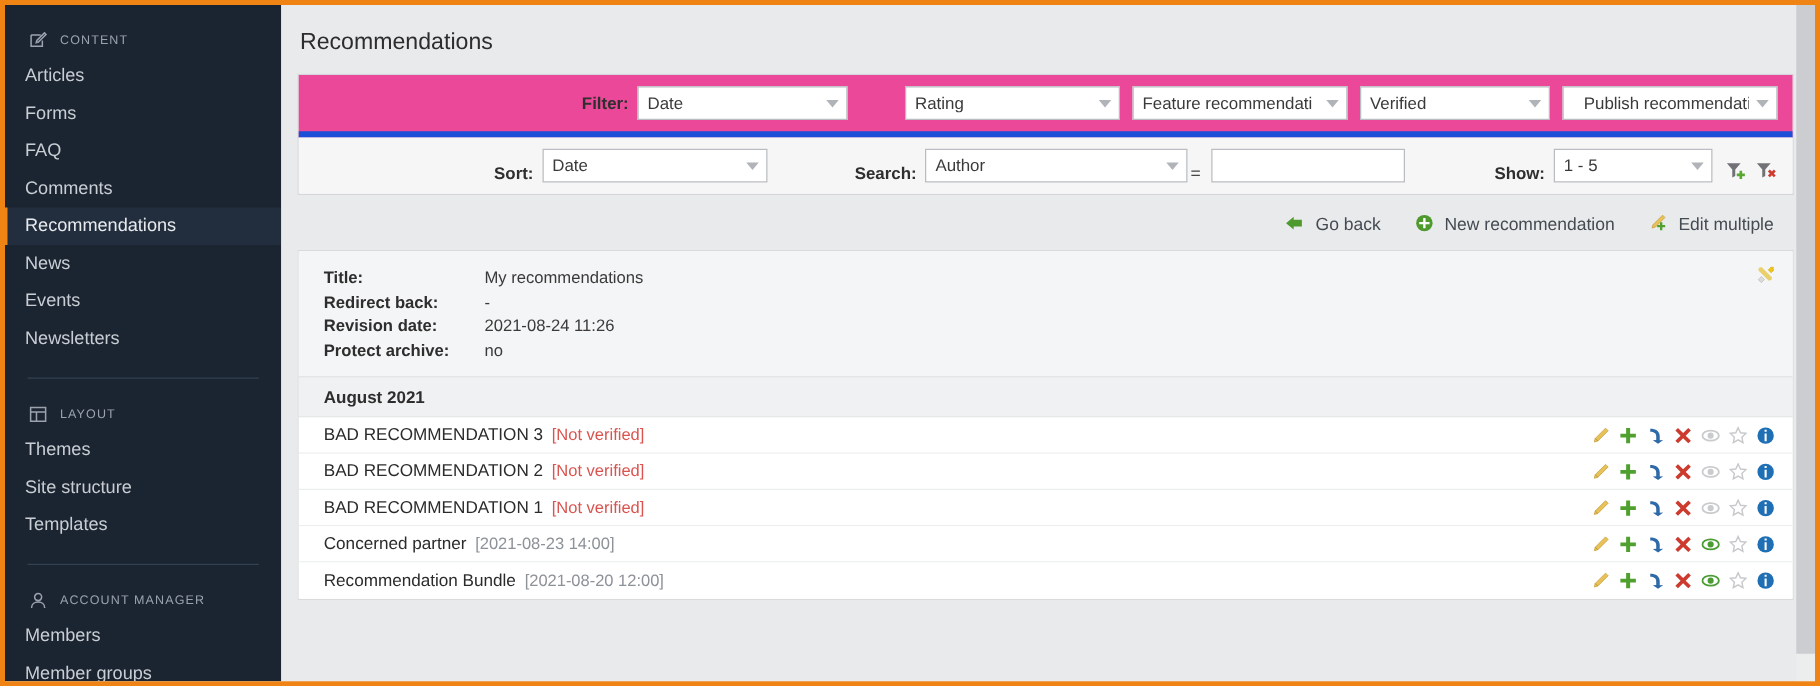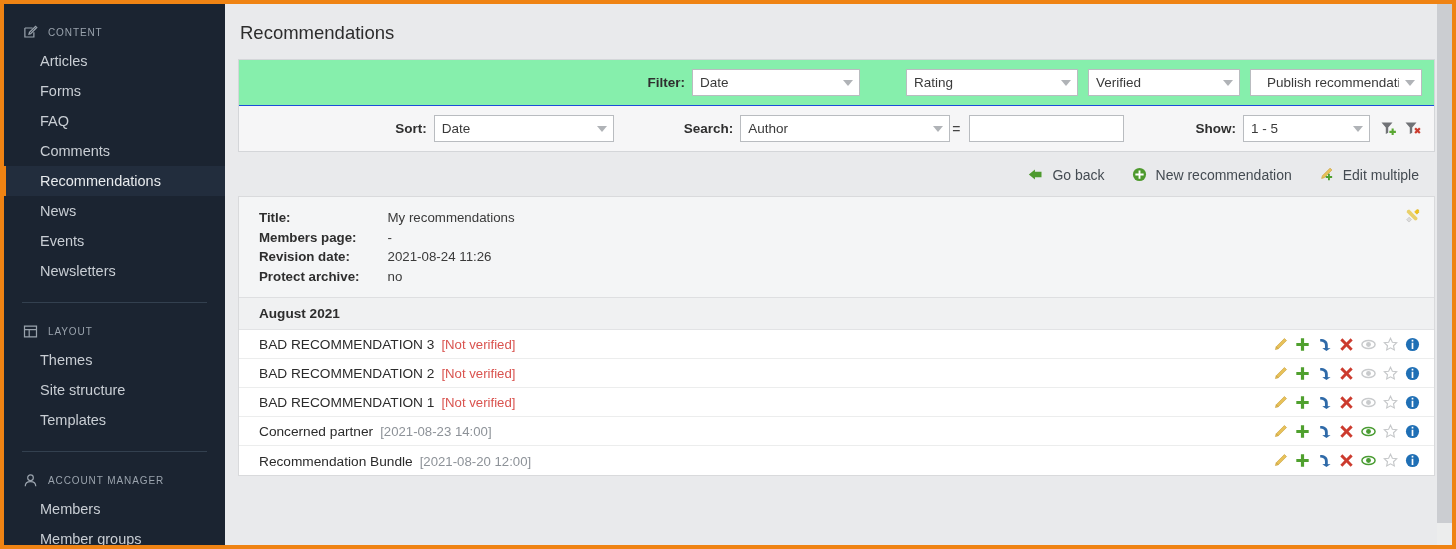--- a/index.html
+++ b/index.html
@@ -31,21 +31,21 @@
     text-transform: uppercase;
   }
   .nav-section-head .sec-ico {
     width: 16px; height: 16px; margin-right: 10px;
     display: inline-flex; align-items: center; justify-content: center;
     color: #9aa3ad; flex: 0 0 16px;
   }
   .nav-section-head .sec-ico svg { display: block; }
   .nav-item {
     display: block; position: relative;
-    padding: 6px 0 6px 36px;
+    padding: 6px 0 6px 16px;
     color: #c9ced4; font-size: 14.5px; line-height: 18px;
     cursor: pointer; white-space: nowrap;
   }
   .nav-item.active {
     background: #222d3d;
     color: #e8ebee;
   }
   .nav-item.active::before {
     content: ""; position: absolute; left: -4px; top: 0; bottom: 0;
     width: 6px; background: #ef8313;
@@ -65,22 +65,22 @@
   }
   #page-title {
     font-size: 18.5px; color: #2d2d2d; font-weight: 400;
     padding: 18px 0 15px 2px;
   }
   #filter-block { border: 1px solid #d4d6d9; background: #f6f6f7; }
   .filter-row {
     display: flex; align-items: center; justify-content: flex-end;
     padding: 9px 12px; gap: 0;
   }
-  .filter-row.r1 { border-bottom: 1px solid #1d4ed8; background: #86efac; }
-  .filter-row.r2 { background: #f6f6f7; }
+  .filter-row.r1 { border-bottom: 5px solid #1d4ed8; background: #ec4899; }
+  .filter-row.r2 { background: #f6f6f7; align-items: flex-end; }
   .f-label { font-size: 13.5px; color: #2f2f2f; font-weight: bold; margin-right: 7px; white-space: nowrap; }
   .sel {
     position: relative; height: 27px; background: #fff;
     border: 1px solid #b9bcc0;
     display: flex; align-items: center;
     padding: 0 22px 0 7px;
     font-size: 13.5px; color: #3a3a3a;
     overflow: hidden; white-space: nowrap;
     cursor: pointer; margin-right: 10px;
   }
@@ -221,20 +221,24 @@
         <span class="f-label">Filter:</span>
         <div id="filter-selects" style="display:flex;align-items:center;">
             <div class="sel" style="width: 168px;">
               <span class="cap">Date</span>
               <span class="arw"></span>
             </div>
             <div class="sel" style="width: 172px; margin-left: 36px;">
               <span class="cap">Rating</span>
               <span class="arw"></span>
             </div>
+            <div class="sel" style="width: 172px;">
+              <span class="cap">Feature recommendati</span>
+              <span class="arw"></span>
+            </div>
             <div class="sel" style="width: 152px;">
               <span class="cap">Verified</span>
               <span class="arw"></span>
             </div>
             <div class="sel" style="width: 172px; margin-right: 0px; padding-left: 16px;">
               <span class="cap">Publish recommendatio</span>
               <span class="arw"></span>
             </div>
           </div>
       </div>
@@ -303,21 +307,21 @@
     <div id="list-card">
 
       <div id="info-panel">
         <table>
             <tbody id="info-rows">
               <tr>
                 <td class="k">Title:</td>
                 <td class="v">My recommendations</td>
               </tr>
               <tr>
-                <td class="k">Members page:</td>
+                <td class="k">Redirect back:</td>
                 <td class="v">-</td>
               </tr>
               <tr>
                 <td class="k">Revision date:</td>
                 <td class="v">2021-08-24 11:26</td>
               </tr>
               <tr>
                 <td class="k">Protect archive:</td>
                 <td class="v">no</td>
               </tr>

